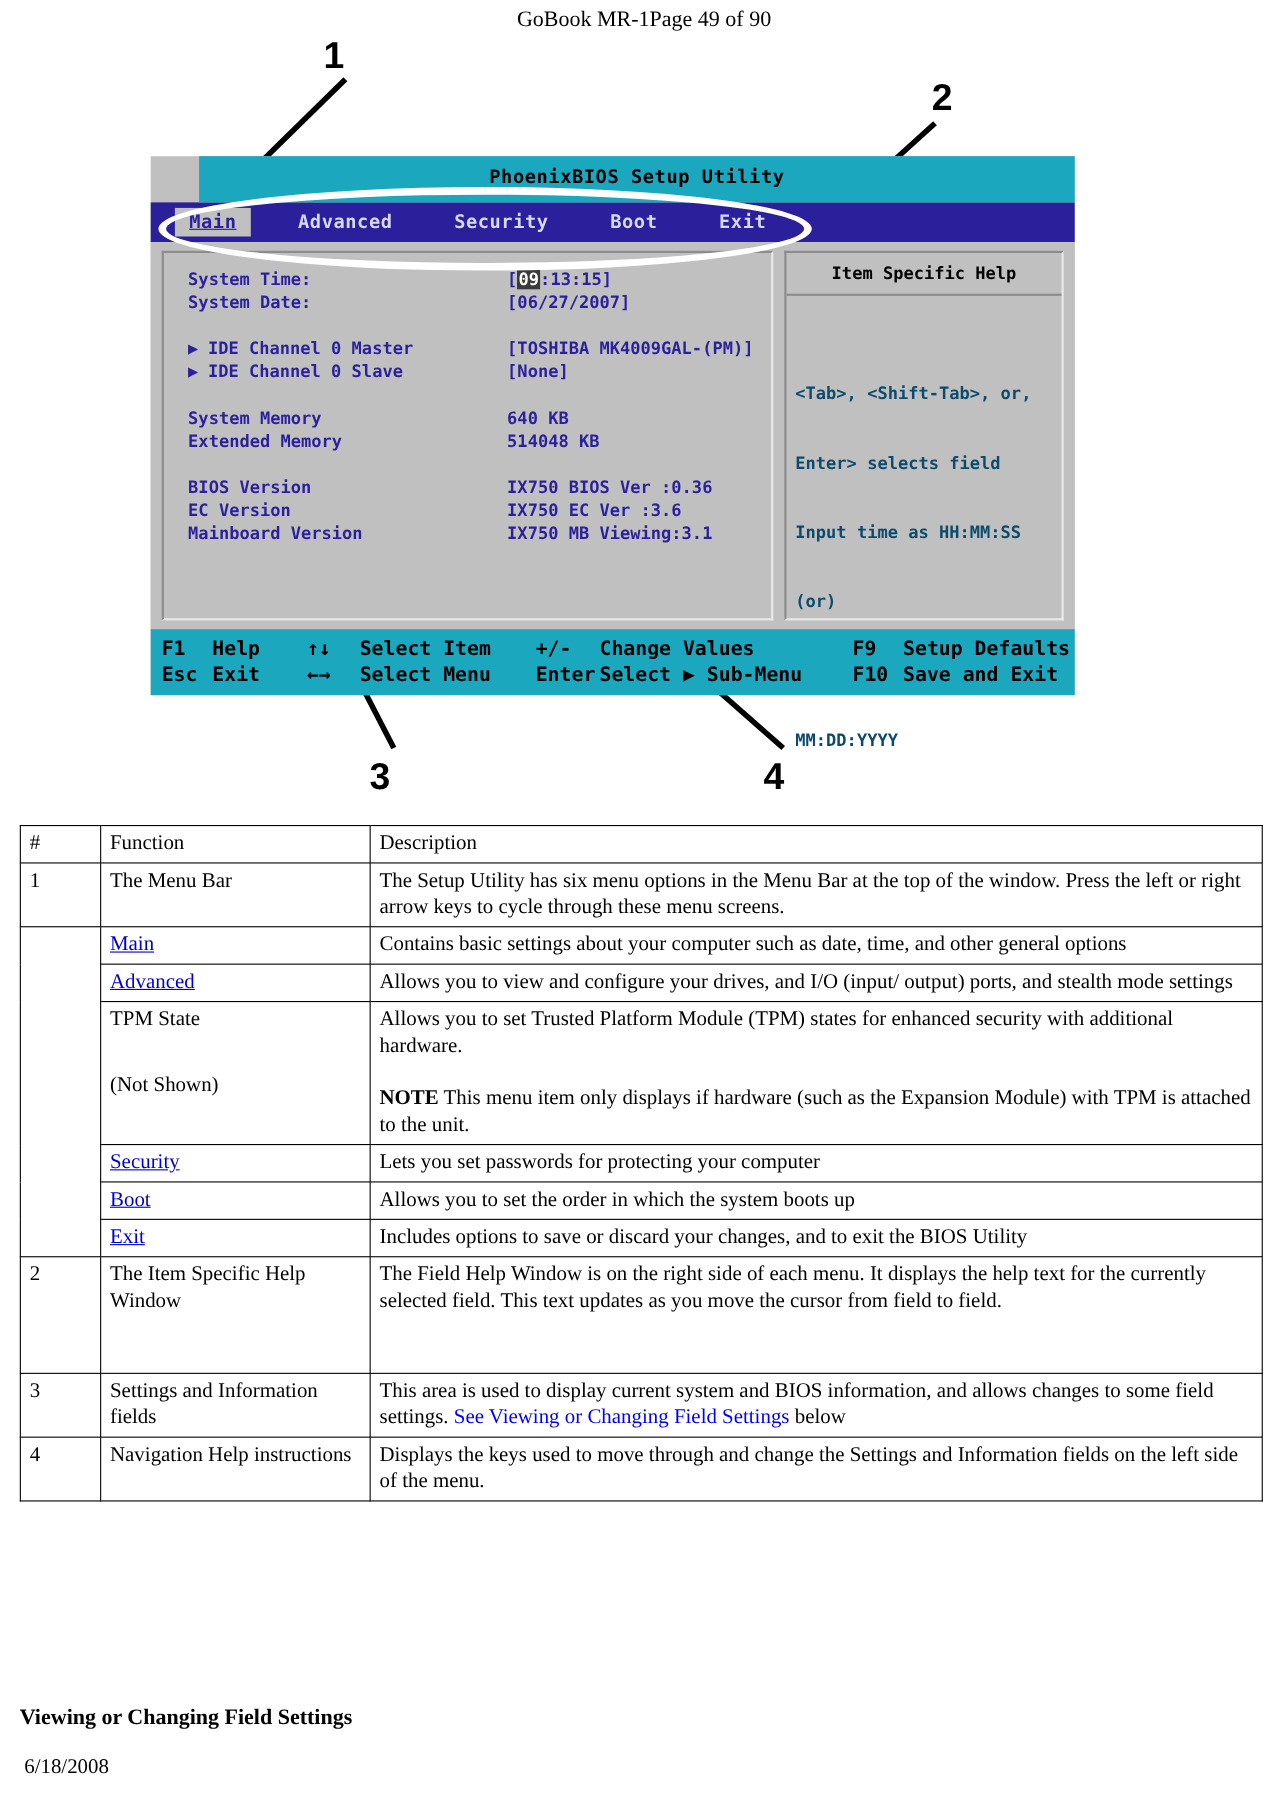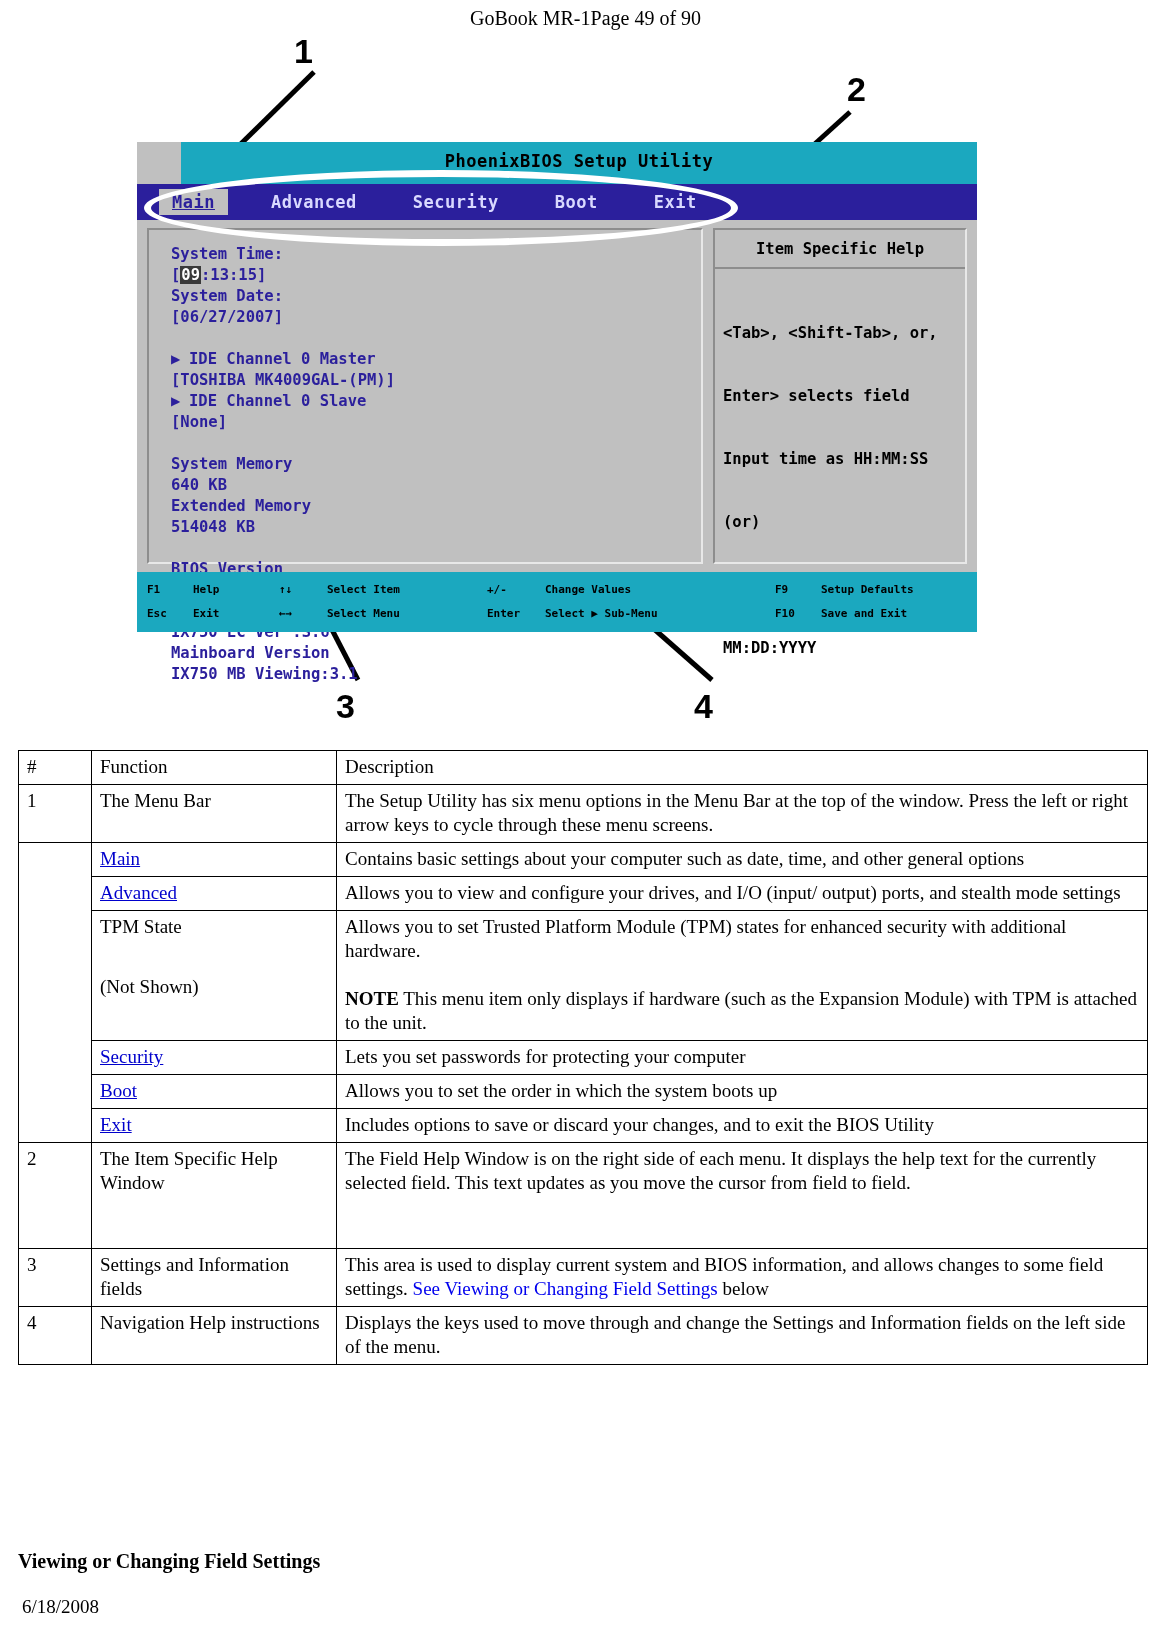--- a/index.html
+++ b/index.html
@@ -112,21 +112,20 @@
     box-sizing: border-box;
     font-family: "DejaVu Sans Mono", monospace;
     font-weight: bold;
     font-size: 15.5px;
     color: #2b1f9c;
     line-height: 21px;
   }
   .bios-row {
     display: flex;
     white-space: pre;
-    flex-direction: column;
   }
   .bios-row .lbl { width: 290px; display: block; }
   .spacer { height: 21px; }
   .tri { display: inline-block; width: 18px; color: #2b1f9c; }
   .hl {
     background: #3a3a3a;
     color: #ffffff;
     padding: 0 1px;
   }
 
@@ -147,31 +146,32 @@
   .help-title {
     text-align: center;
     padding: 10px 0 9px 0;
     border-bottom: 2px solid #8d8d8d;
     color: #000000;
   }
   .help-body {
     padding: 12px 6px 6px 8px;
     line-height: 21px;
     white-space: pre;
-    color: #000000;
+    color: #0c4a6e;
+    margin-top: 25px;
   }
 
   .bios-footer {
     position: absolute;
     left: 0; right: 0; bottom: 0;
     height: 60px;
     background: #1ba8bf;
     font-family: "DejaVu Sans Mono", monospace;
     font-weight: bold;
-    font-size: 11px;
+    font-size: 18px;
     color: #000000;
     padding: 6px 0 0 10px;
     box-sizing: border-box;
   }
   .foot-row { display: flex; line-height: 24px; white-space: pre; }
   .fk { width: 46px; }
   .fa { width: 48px; }
   .ftxt1 { width: 160px; }
   .ftxt2 { width: 86px; }
   .ftxt3 { width: 230px; }

